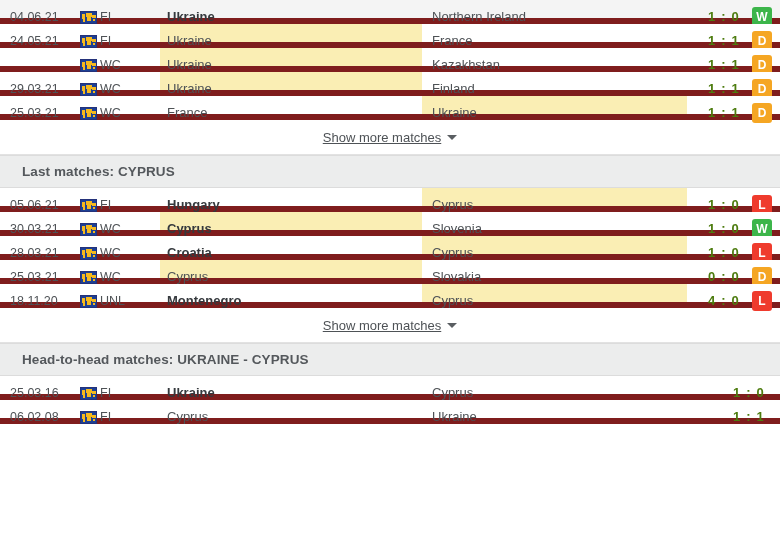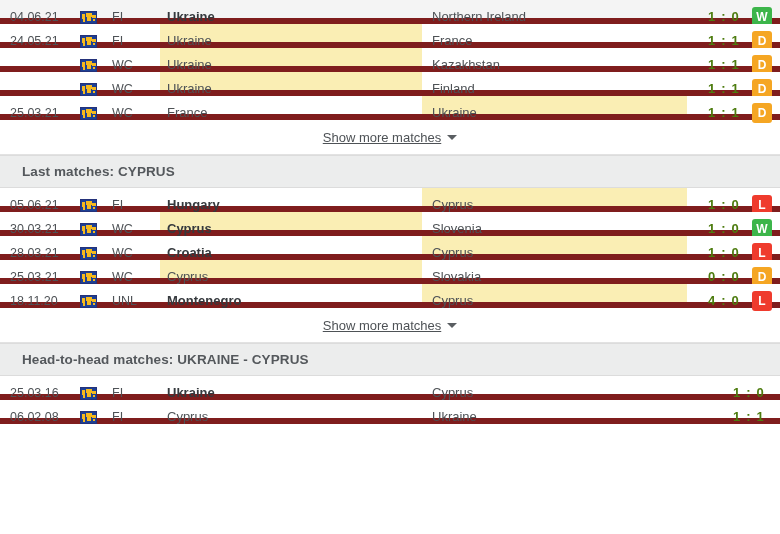--- a/index.html
+++ b/index.html
@@ -59,21 +59,21 @@
     position: absolute;
     top: 0;
     height: 34px;
     line-height: 34px;
     white-space: nowrap;
     overflow: hidden;
   }
 
   .c-date   { left: 10px;  width: 72px; color: #4e5256; font-size: 12.5px; }
   .c-icon   { left: 80px;  width: 26px; line-height: 0; display: flex; align-items: center; height: 34px; }
-  .c-comp   { left: 112px; width: 44px; color: #4e5256; font-size: 12.5px; }
+  .c-comp   { left: 100px; width: 44px; color: #4e5256; font-size: 12.5px; }
   .c-home   { left: 167px; width: 250px; color: #4e5256; font-size: 13px; }
   .c-away   { left: 432px; width: 250px; color: #4e5256; font-size: 13px; }
   .c-score  { left: 660px; width: 80px; text-align: right; font-weight: bold;
               color: #4d7c0f; font-size: 13px; letter-spacing: 1.2px; }
   .c-badge  { left: 750px; width: 24px; height: 34px; display: flex;
               align-items: center; justify-content: center; }
 
   .c-home.bold, .c-away.bold { font-weight: bold; color: #35393d; }
 
   
@@ -203,20 +203,21 @@
       <div class="cell c-comp">WC</div>
       <div class="cell c-home">Ukraine</div>
       <div class="cell c-away">Kazakhstan</div>
       <div class="cell c-score">1 : 1</div>
       <div class="cell c-badge">
         <span class="badge D">D</span>
       </div>
     </div>
     <div class="match-row">
       <div class="hl-home"></div>
+      <div class="cell c-date">29.03.21</div>
       <div class="cell c-icon">
         <span class="world-icon">
           <i></i>
           <i></i>
           <i></i>
           <i></i>
           <i></i>
           <i></i>
         </span>
       </div>

